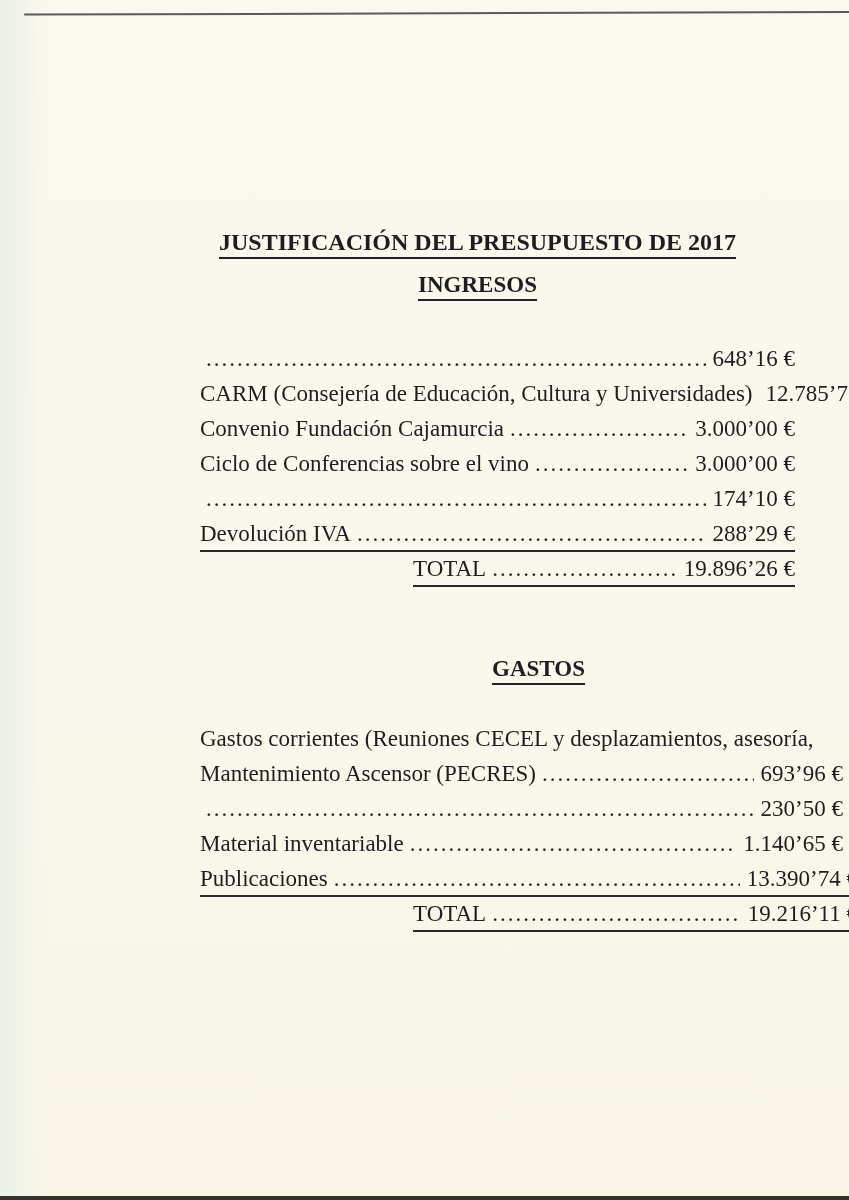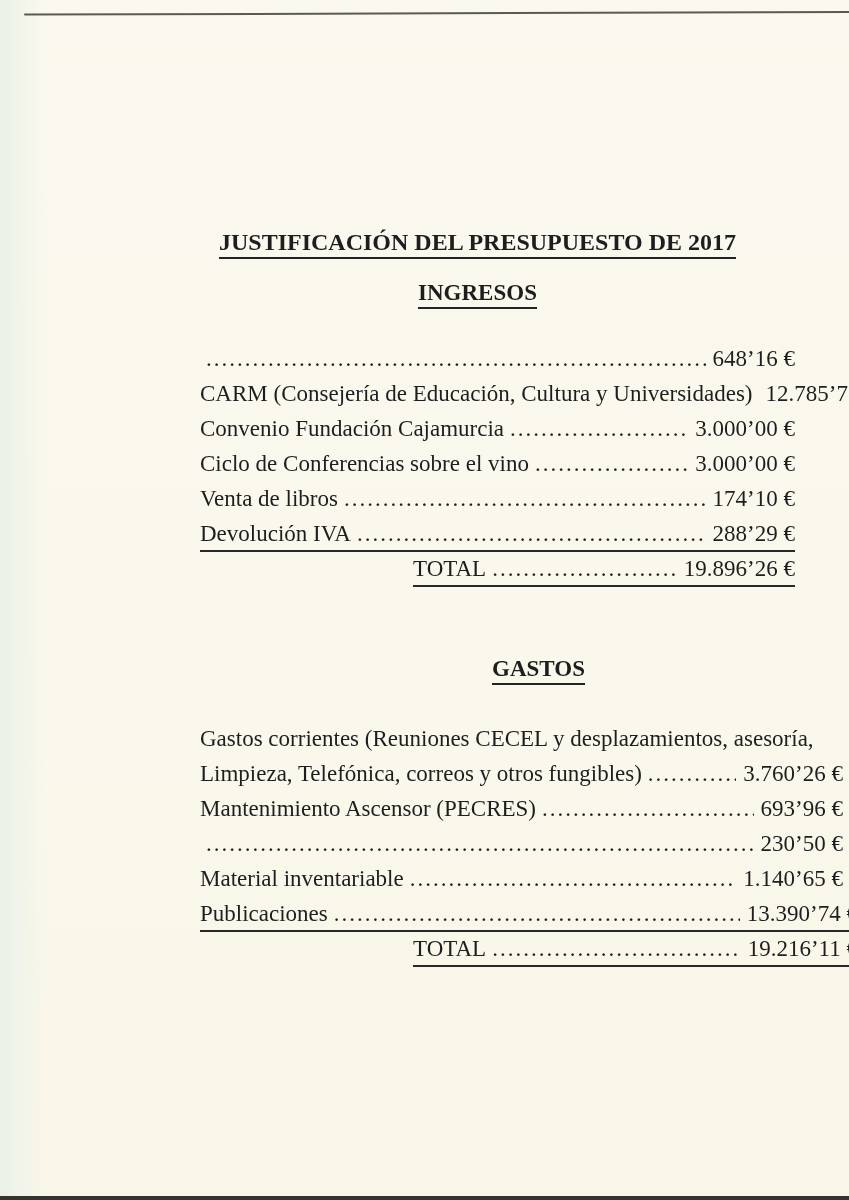--- a/index.html
+++ b/index.html
@@ -34,21 +34,21 @@
     position: absolute; left: 180px; width: 595px; top: 229px;
     text-align: center; font-size: 24px; font-weight: bold;
   }
   .doc-title .u, .section-heading .u {
     border-bottom: 2px solid #222326; padding-bottom: 2px;
   }
   .section-heading {
     position: absolute; text-align: center;
     font-size: 23px; font-weight: bold;
   }
-  #heading-ingresos { left: 180px; width: 595px; top: 272px; margin-top: 8px; }
+  #heading-ingresos { left: 180px; width: 595px; top: 272px; }
   #heading-gastos   { left: 217px; width: 643px; top: 656px; }
 
   
   .rows {
     position: absolute; font-size: 23px;
   }
   #rows-ingresos { left: 200px; width: 595px; top: 342px; }
   #rows-gastos   { left: 200px; width: 643px; top: 722px; }
 
   .row {
@@ -103,21 +103,20 @@
         <span class="label">Convenio Fundación Cajamurcia</span>
         <span class="dots"></span>
         <span class="amount">3.000’00 €</span>
       </div>
       <div class="row">
         <span class="label">Ciclo de Conferencias sobre el vino</span>
         <span class="dots"></span>
         <span class="amount">3.000’00 €</span>
       </div>
       <div class="row">
-        <span class="label">Venta de libros</span>
         <span class="dots"></span>
         <span class="amount">174’10 €</span>
       </div>
       <div class="row underline">
         <span class="label">Devolución IVA</span>
         <span class="dots"></span>
         <span class="amount">288’29 €</span>
       </div>
       <div class="row total underline">
         <span class="label">TOTAL</span>
@@ -128,25 +127,20 @@
 
   <div class="section-heading" id="heading-gastos">
     <span class="u">GASTOS</span>
   </div>
 
   <div class="rows" id="rows-gastos">
       <div class="row nodots">
         <span class="label">Gastos corrientes (Reuniones CECEL y desplazamientos, asesoría,</span>
         <span class="dots"></span>
         <span class="amount"></span>
-      </div>
-      <div class="row">
-        <span class="label">Limpieza, Telefónica, correos y otros fungibles)</span>
-        <span class="dots"></span>
-        <span class="amount">3.760’26 €</span>
       </div>
       <div class="row">
         <span class="label">Mantenimiento Ascensor (PECRES)</span>
         <span class="dots"></span>
         <span class="amount">693’96 €</span>
       </div>
       <div class="row">
         <span class="dots"></span>
         <span class="amount">230’50 €</span>
       </div>

